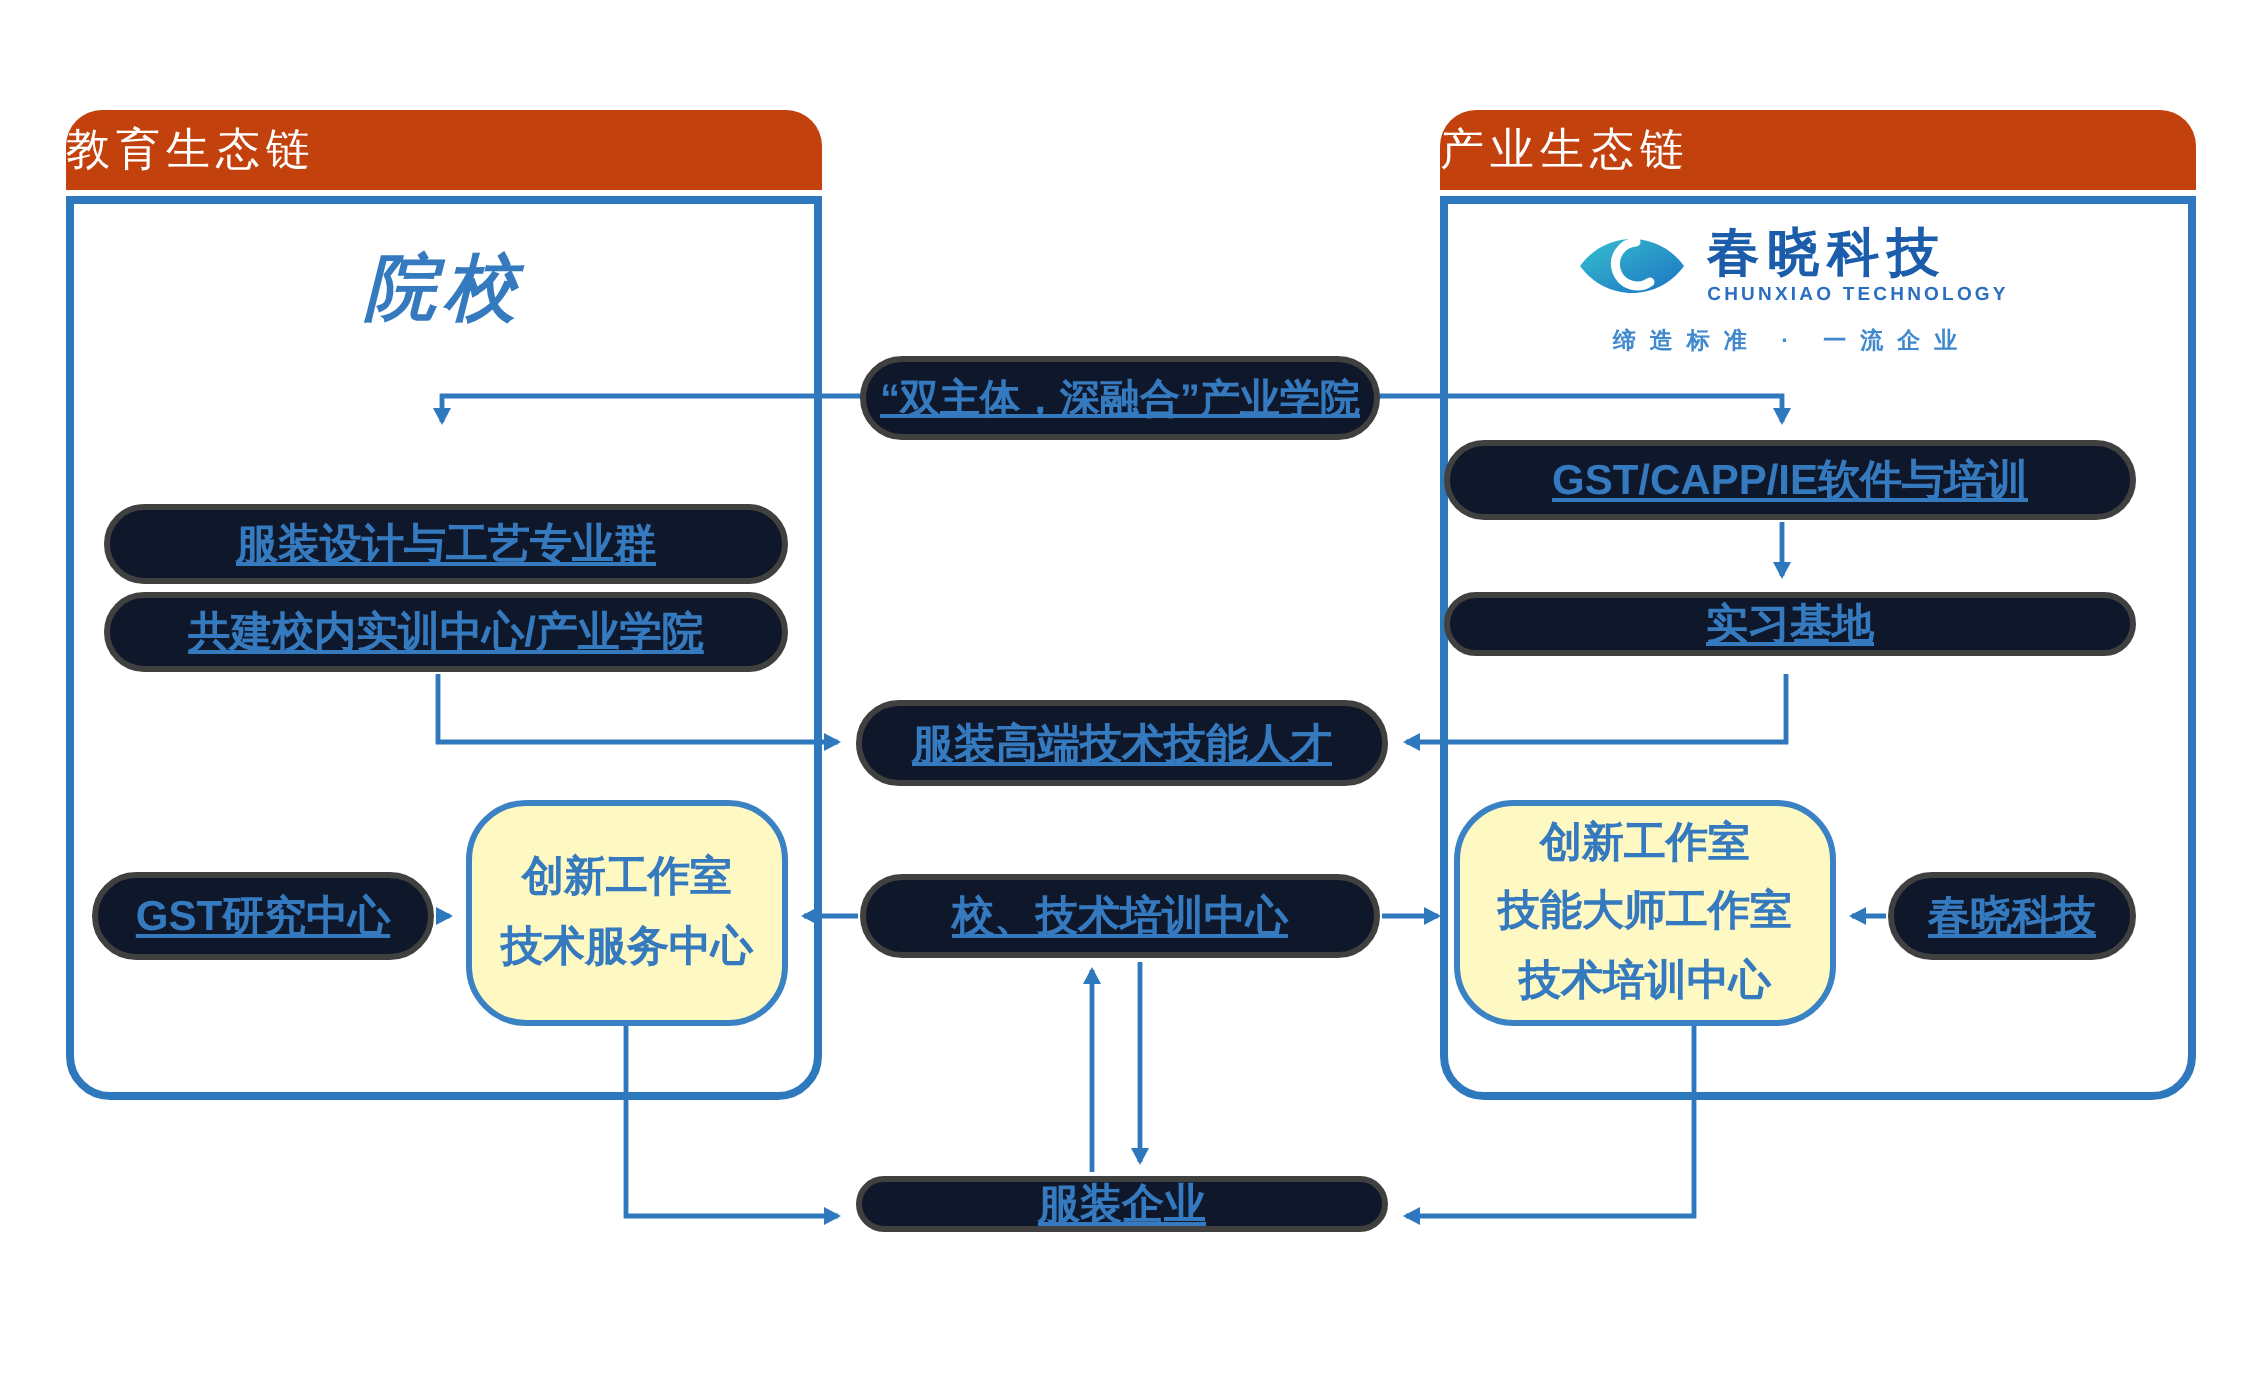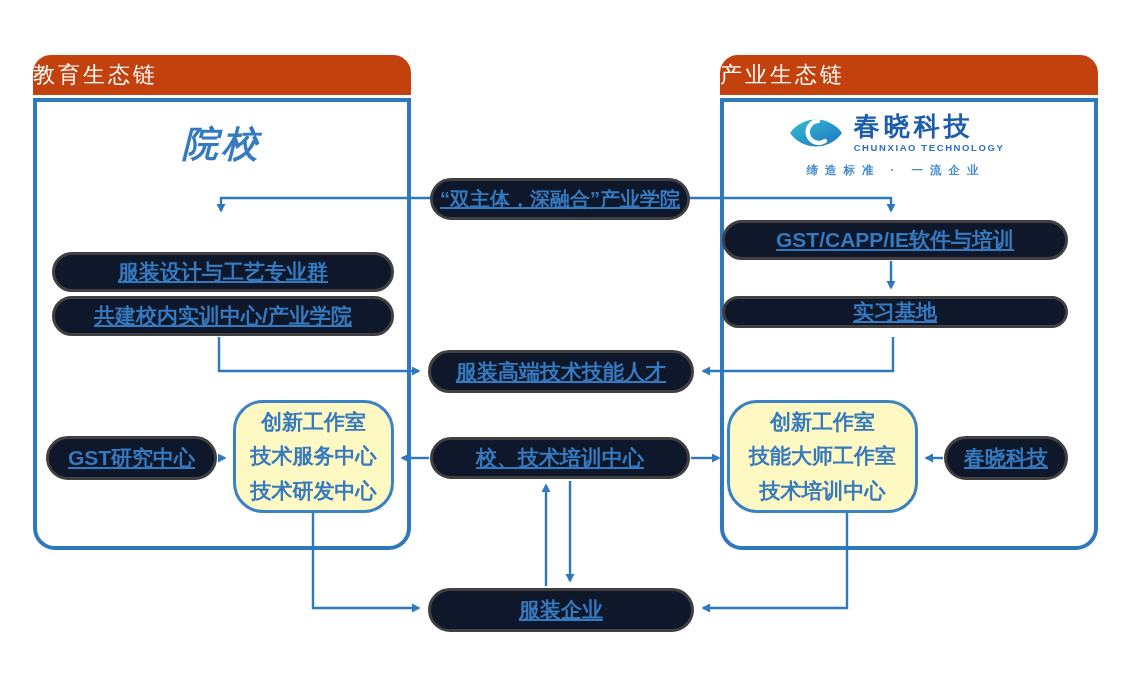--- a/index.html
+++ b/index.html
@@ -94,28 +94,27 @@
   </div>
   <div class="logo-tagline">缔造标准 · 一流企业</div>
 </div>
 
 <div class="pill" style="left:52px;top:220px;width:342px;height:40px;margin-top:32px;">服装设计与工艺专业群</div>
 <div class="pill" style="left:52px;top:296px;width:342px;height:40px;">共建校内实训中心/产业学院</div>
 <div class="pill" style="left:46px;top:436px;width:171px;height:44px;">GST研究中心</div>
 <div class="centerbox" style="left:233px;top:400px;width:161px;height:113px;">
   <div>创新工作室</div>
   <div>技术服务中心</div>
-  <div>技术研发中心</div>
 </div>
 
 <div class="pill" style="left:722px;top:220px;width:346px;height:40px;">GST/CAPP/IE软件与培训</div>
 <div class="pill" style="left:722px;top:296px;width:346px;height:32px;">实习基地</div>
 <div class="centerbox" style="left:727px;top:400px;width:191px;height:113px;">
   <div>创新工作室</div>
   <div>技能大师工作室</div>
   <div>技术培训中心</div>
 </div>
 <div class="pill" style="left:944px;top:436px;width:124px;height:44px;">春晓科技</div>
 
 <div class="pill" style="left:430px;top:178px;width:260px;height:42px;font-size:20px;">“双主体，深融合”产业学院</div>
 <div class="pill" style="left:428px;top:350px;width:266px;height:43px;">服装高端技术技能人才</div>
 <div class="pill" style="left:430px;top:437px;width:260px;height:42px;">校、技术培训中心</div>
-<div class="pill" style="left:428px;top:588px;width:266px;height:44px;">服装企业</div>
+<div class="pill" style="left:428px;top:588px;width:266px;height:28px;">服装企业</div>
 
 </body></html>

